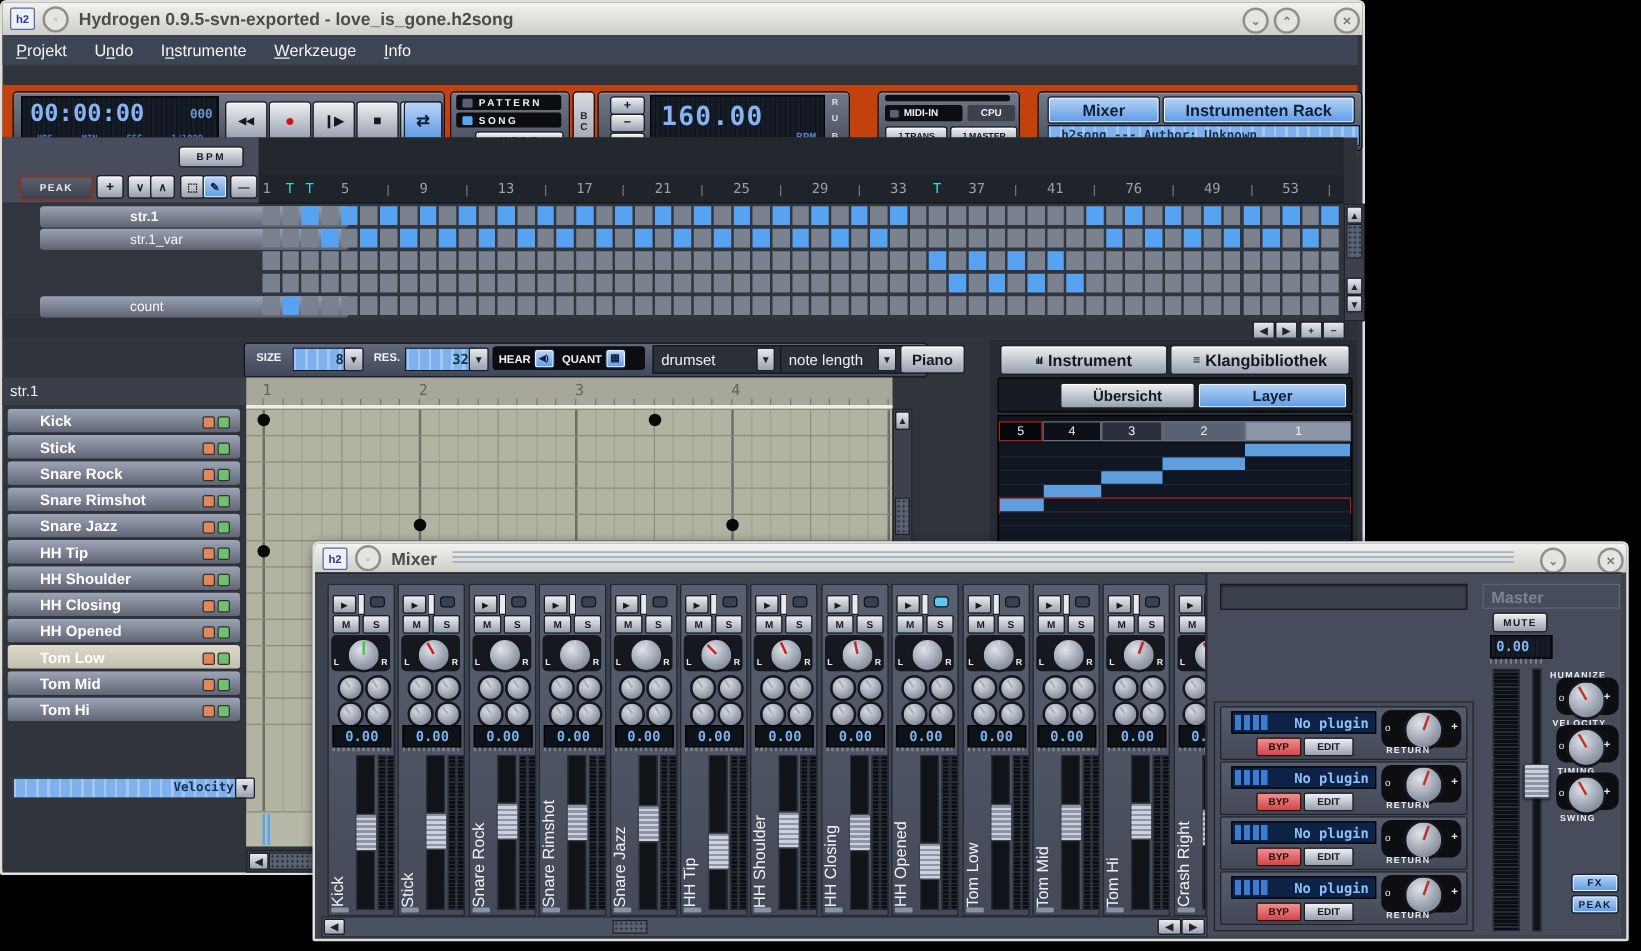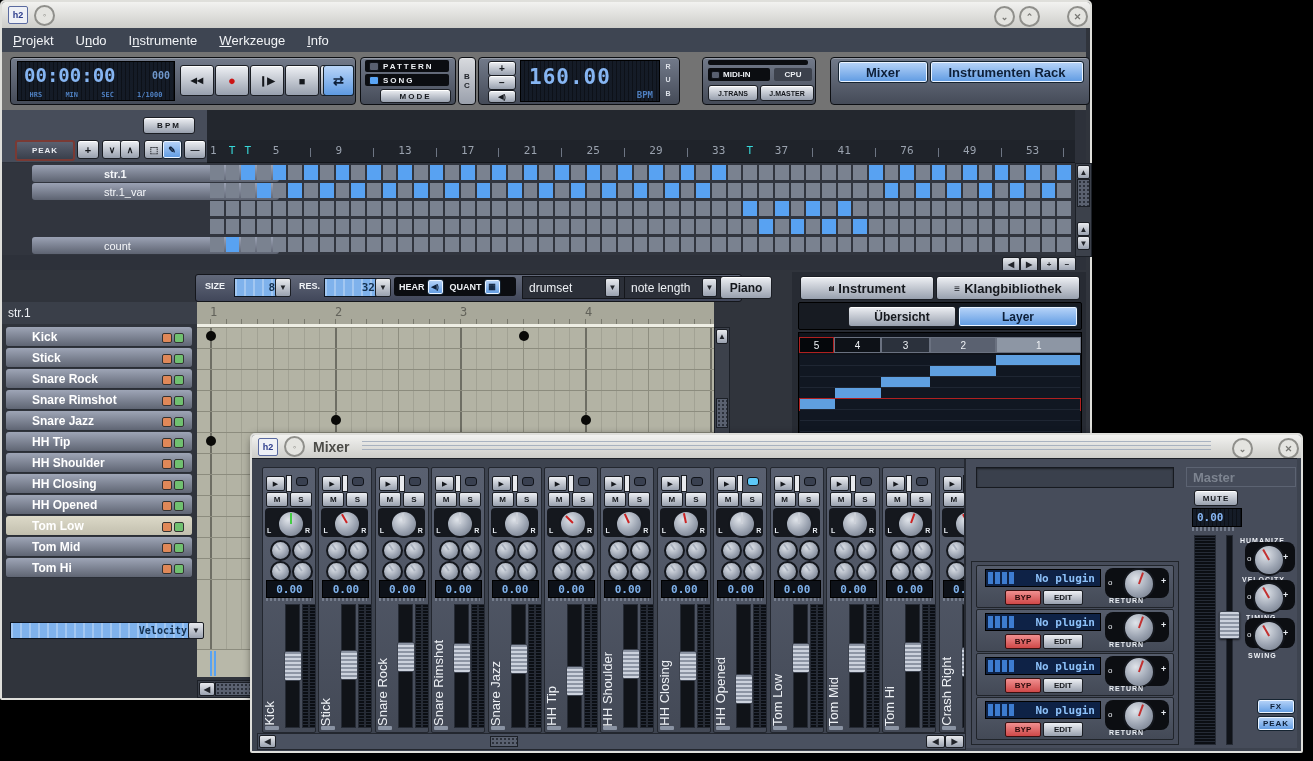--- a/index.html
+++ b/index.html
@@ -31,20 +31,21 @@
 </style>
 </head>
 <body>
 
 <div id="desktop">
 
   <div class="win" id="mainwin" style="left:0;top:0;width:1088px;height:696px;">
     <div class="titlebar">
       <div class="h2icon">h2</div>
       <div class="circb" style="margin-left:6px;">◦</div>
+      <div class="wintitle">Hydrogen 0.9.5-svn-exported - love_is_gone.h2song</div>
       <div class="circb" style="position:absolute;left:992px;top:4px;">⌄</div>
       <div class="circb" style="position:absolute;left:1017px;top:4px;">⌃</div>
       <div class="circb" style="position:absolute;left:1065px;top:4px;">✕</div>
     </div>
     <div class="menubar" id="menubar" style="left:0;top:26px;width:1084px;height:24px;">
         <div class="menuitem">
           <span style="text-decoration: underline;">P</span>
           <span>r</span>
           <span>o</span>
           <span>j</span>
@@ -83,21 +84,21 @@
           <span>e</span>
         </div>
         <div class="menuitem">
           <span style="text-decoration: underline;">I</span>
           <span>n</span>
           <span>f</span>
           <span>o</span>
         </div>
       </div>
 
-    <div class="abs" style="left:0;top:50px;width:1084px;height:58px;background:#737373;">
+    <div class="abs" style="left:0;top:66px;width:1084px;height:58px;background:#c2410c;">
       <div class="tbp" style="left:8px;top:5px;width:344px;height:46px;"></div>
       <div class="lcdd" style="left:15px;top:9px;width:156px;height:38px;">
         <span style="position:absolute;left:6px;top:2px;font-size:19px;">00:00:00</span>
         <span style="position:absolute;right:4px;top:8px;font-size:10px;opacity:.8;">000</span>
         <span id="timeunits" style="position:absolute;left:0;bottom:1px;width:100%;display:flex;justify-content:space-around;font-size:7px;color:#4e7fc0;">
             <span>HRS</span>
             <span>MIN</span>
             <span>SEC</span>
             <span>1/1000</span>
           </span>
@@ -144,20 +145,21 @@
         <span class="led" style="width:7px;height:6px;background:#596070;margin:0 3px;"></span>
         <span style="color:#eef1f5;font-size:8px;font-weight:bold;">MIDI-IN</span>
       </div>
       <div class="abs" style="left:772px;top:16px;width:38px;height:13px;background:#3c414c;border-radius:2px;display:flex;align-items:center;justify-content:center;color:#eef1f5;font-size:8px;font-weight:bold;">CPU</div>
       <div class="b3" style="left:706px;top:33px;width:48px;height:14px;font-size:7px;">J.TRANS</div>
       <div class="b3" style="left:758px;top:33px;width:52px;height:14px;font-size:7px;">J.MASTER</div>
 
       <div class="tbp" style="left:828px;top:5px;width:258px;height:46px;"></div>
       <div class="bblue" style="left:836px;top:9px;width:88px;height:20px;font-size:13px;">Mixer</div>
       <div class="bblue" style="left:928px;top:9px;width:152px;height:20px;font-size:13px;">Instrumenten Rack</div>
+      <div class="lcdl" style="left:836px;top:32px;width:244px;height:15px;font-size:10px;display:flex;align-items:center;padding-left:4px;">.h2song   ---   Author: Unknown</div>
     <div style="position: absolute; left: 321px; top: 13px; width: 29px; height: 29px; background: linear-gradient(rgb(185, 213, 249), rgb(94, 154, 226)); border: 1px solid rgb(21, 35, 48); border-radius: 3px; display: flex; align-items: center; justify-content: center; font-size: 13px; font-weight: bold; color: rgb(13, 31, 56);">⇄</div>
       </div>
 
     <div class="abs" id="songed" style="left:0;top:108px;width:1084px;height:160px;background:#2d313a;">
       <div class="abs" style="left:0;top:0;width:205px;height:52px;background:#474d5a;border-right:1px solid #1b1e24;"></div>
       <div class="b3" style="left:141px;top:7px;width:50px;height:15px;font-size:8px;letter-spacing:2px;">BPM</div>
       <div class="bdark" style="left:13px;top:30px;width:56px;height:17px;font-size:8px;letter-spacing:1px;border:2px solid #7a3a34;">PEAK</div>
       <div class="b3" style="left:75px;top:30px;width:20px;height:17px;font-size:11px;">+</div>
       <div class="b3" style="left:100px;top:30px;width:18px;height:17px;font-size:9px;">∨</div>
       <div class="b3" style="left:118px;top:30px;width:18px;height:17px;font-size:9px;">∧</div>

